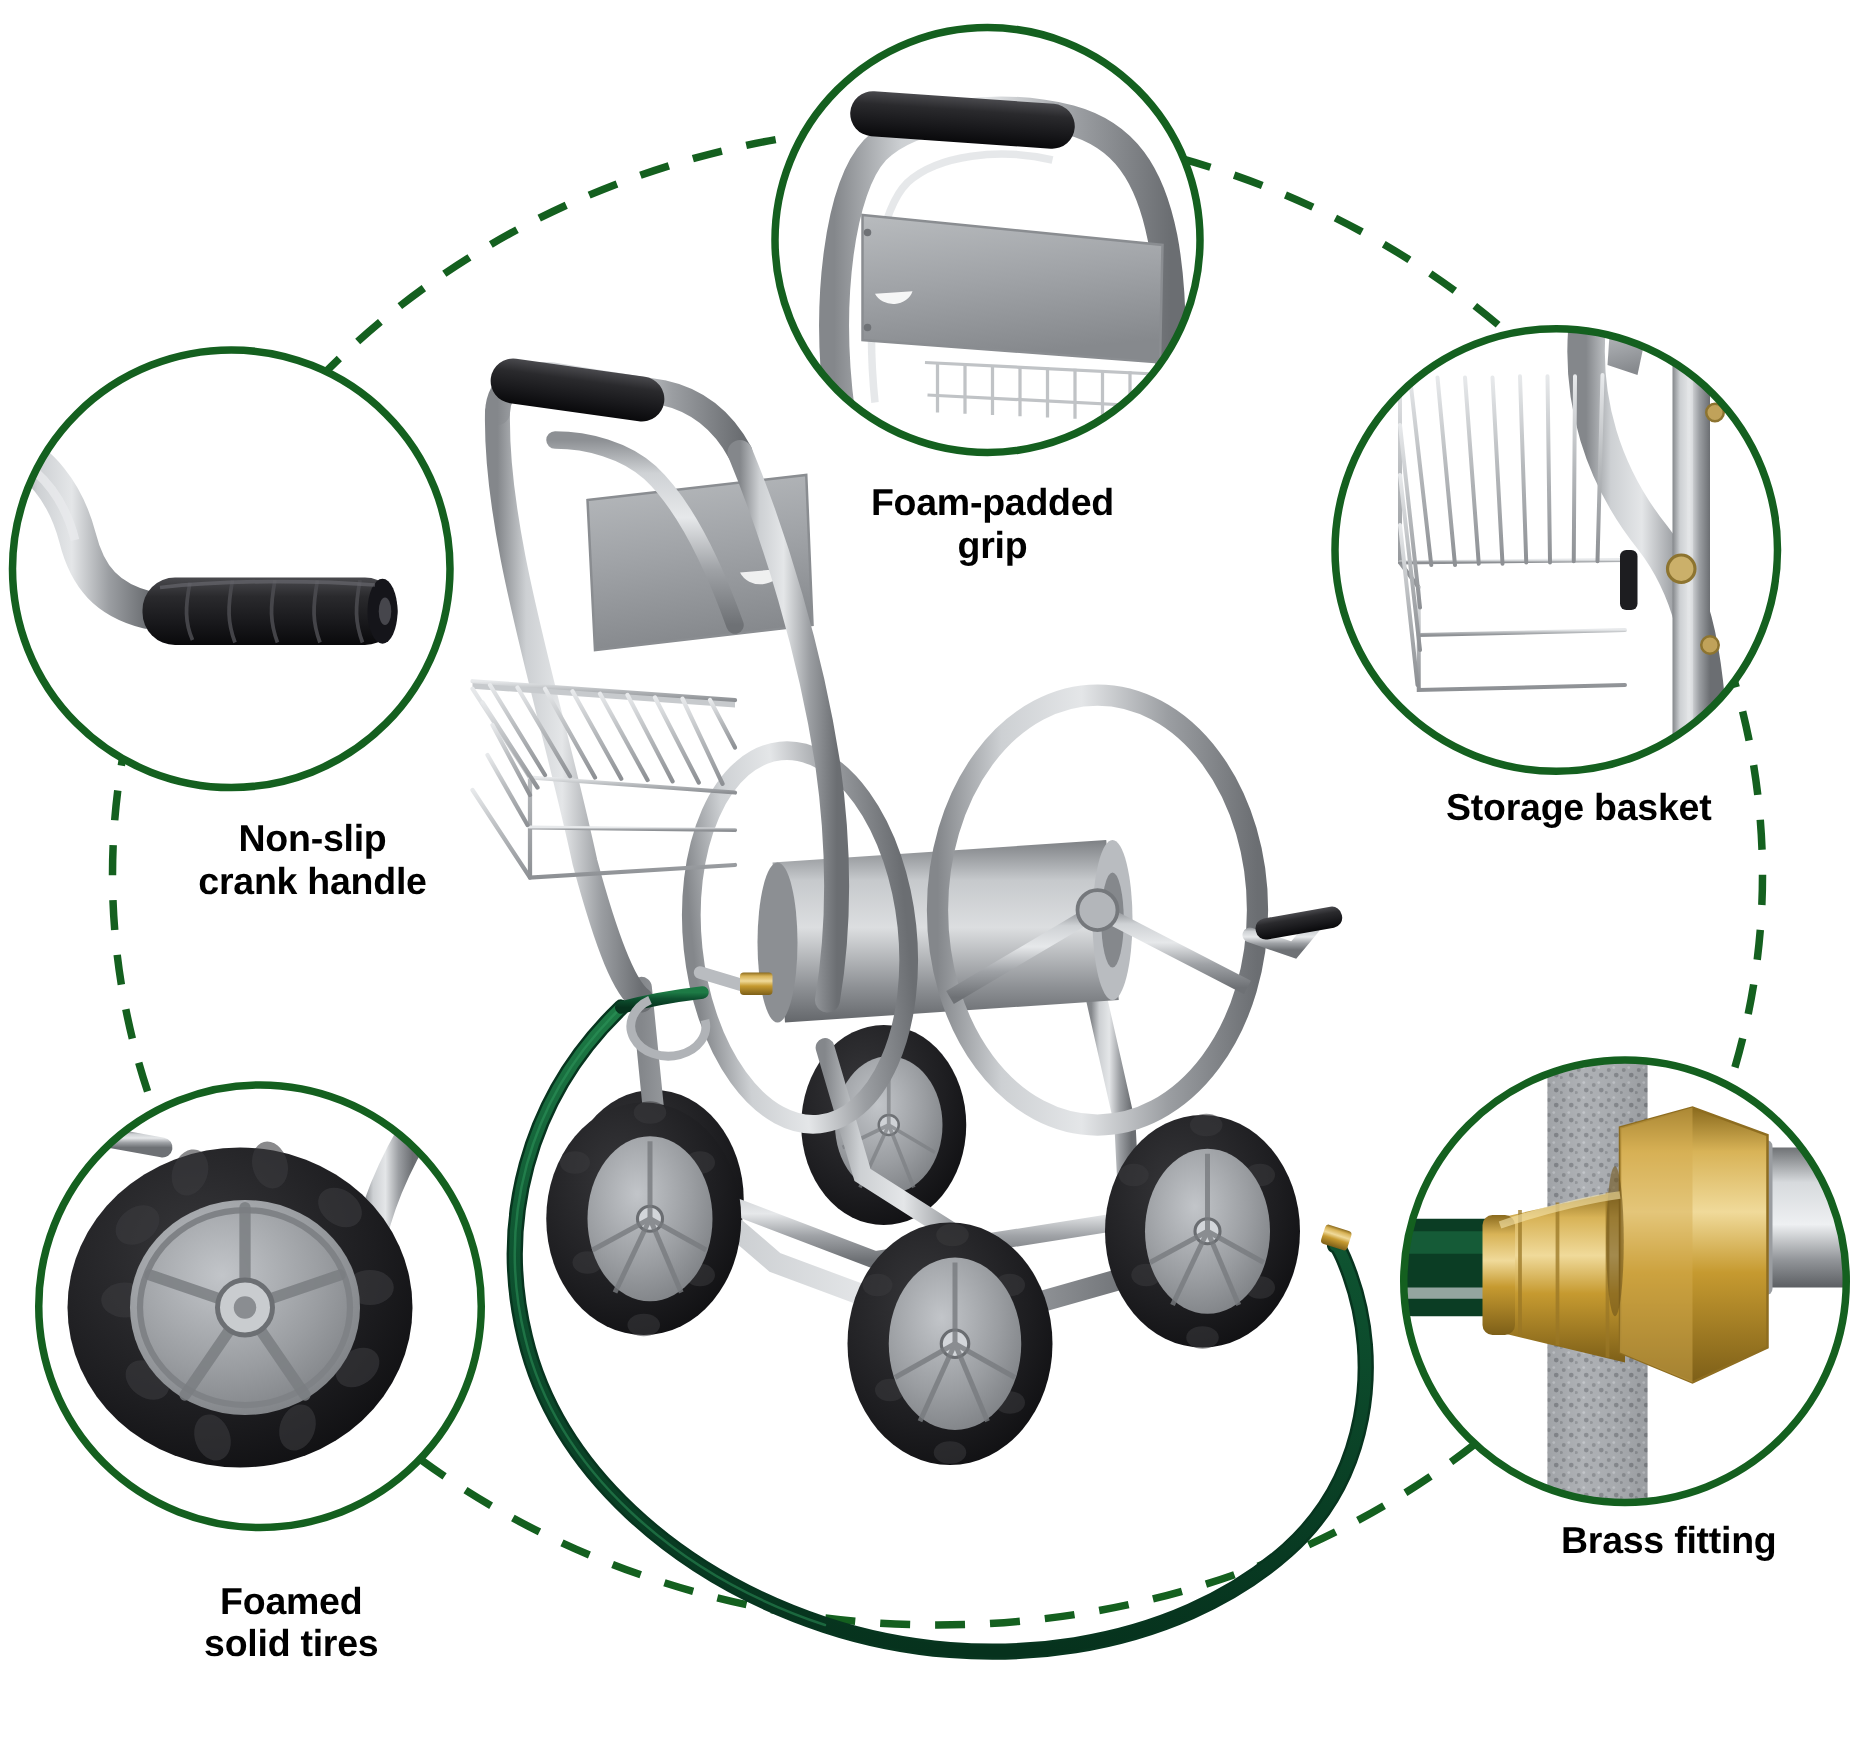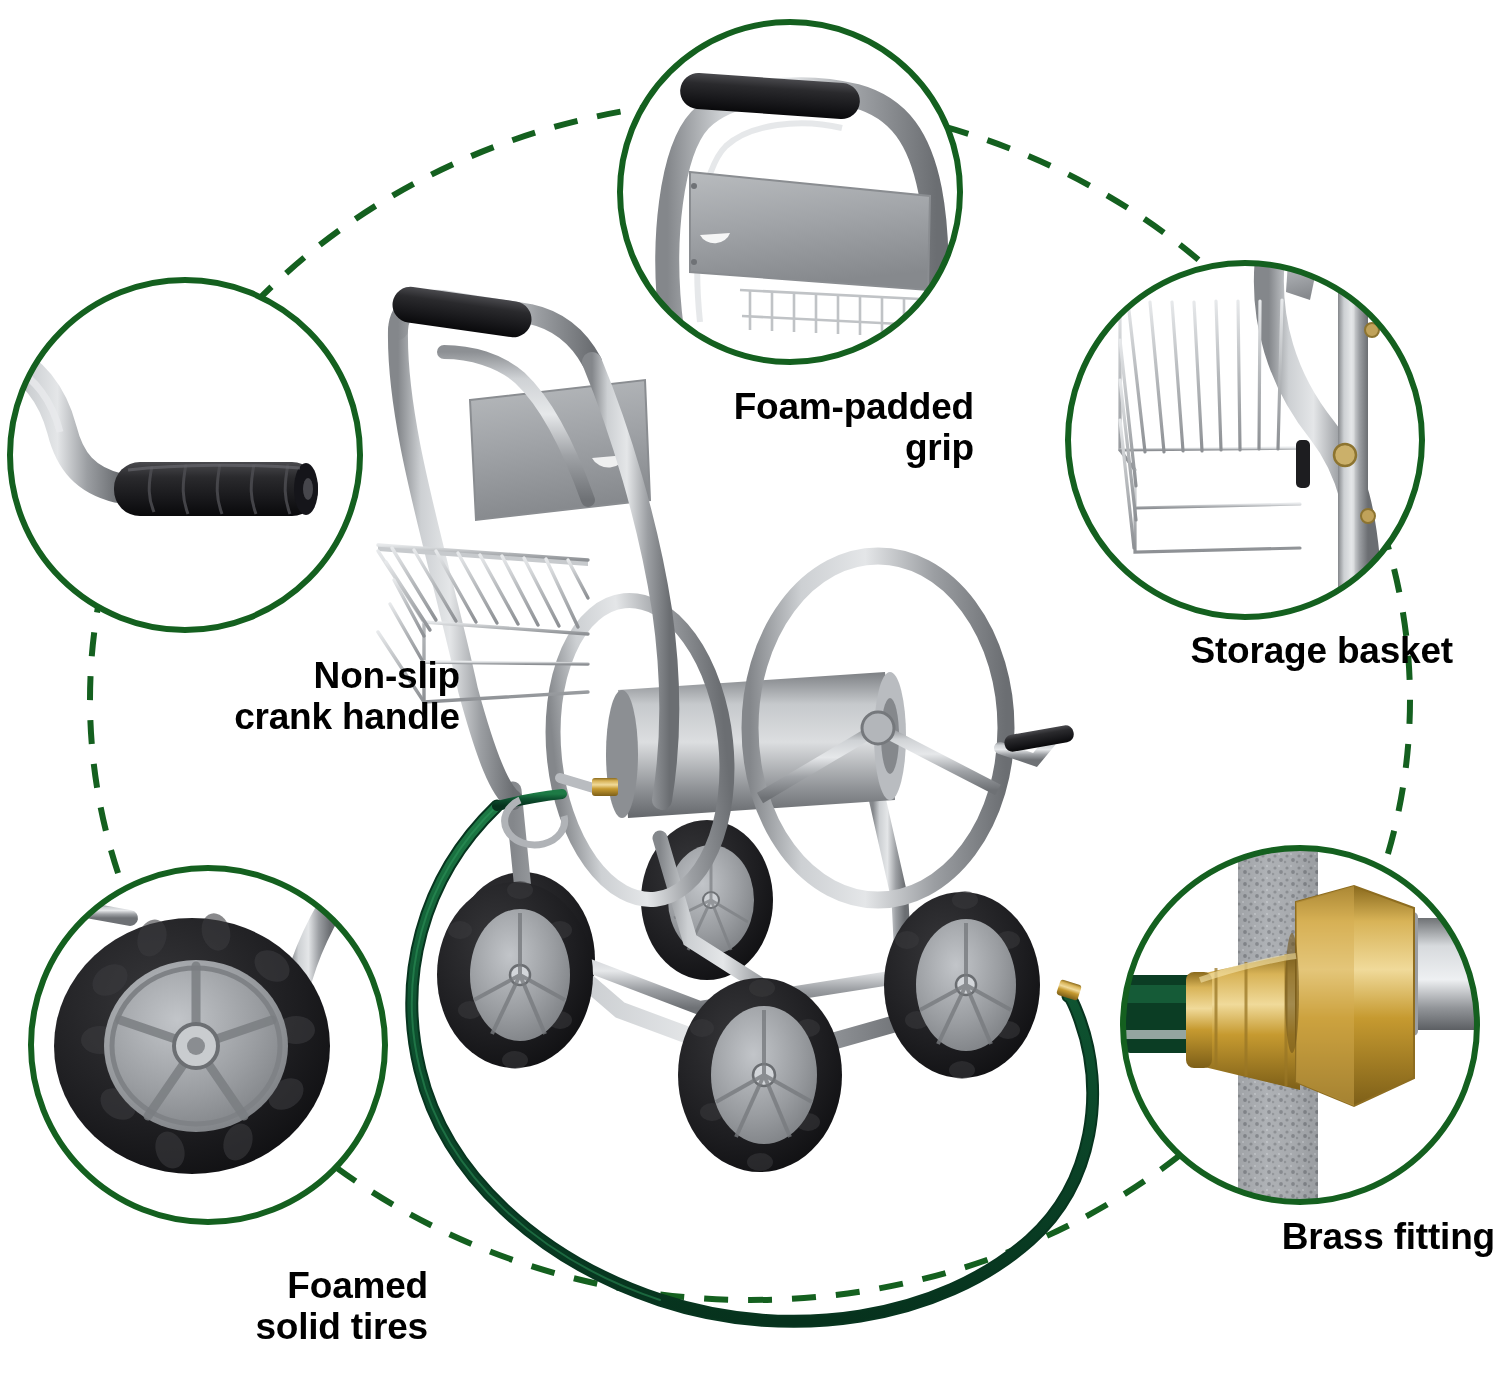--- a/index.html
+++ b/index.html
@@ -8,23 +8,23 @@
     width:1500px;height:1393px;position:relative;overflow:hidden;
     font-family:"Liberation Sans","DejaVu Sans",sans-serif;
     background:#ffffff;
   }
   #stage{position:absolute;inset:0;width:1500px;height:1393px;}
   #svgroot{position:absolute;left:0;top:0;width:1500px;height:1393px;}
   .callout-label{
     position:absolute;
     color:#000000;
     font-weight:bold;
-    font-size:37px;
+    font-size:30px;
     line-height:1.12;
-    text-align:right;
+    text-align:center;
     letter-spacing:-0.2px;
     white-space:pre-line;
   }
   #label-grip{left:614px;top:386px;width:360px;}
   #label-crank{left:40px;top:655px;width:420px;}
   #label-basket{left:1073px;top:630px;width:380px;}
   #label-brass{left:1175px;top:1216px;width:320px;}
   #label-tires{left:38px;top:1265px;width:390px;}
 </style>
 </head>

